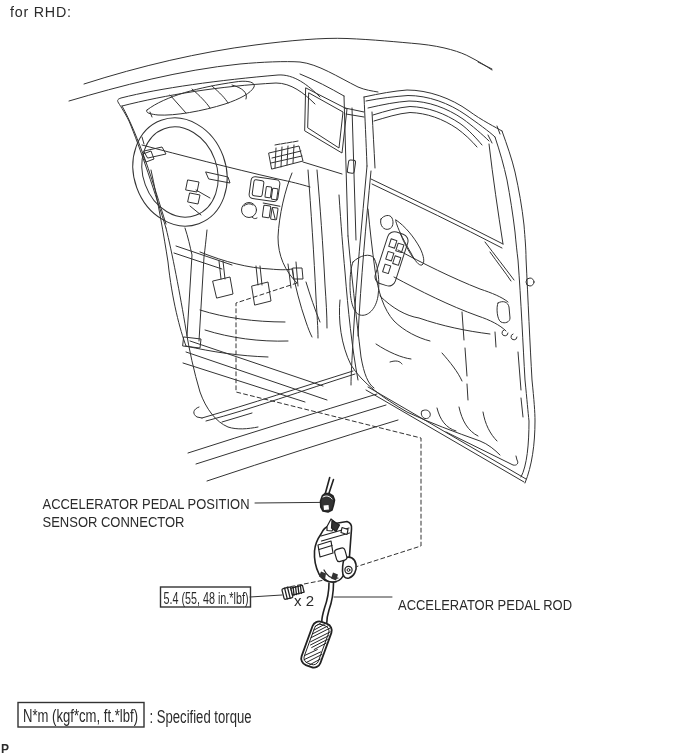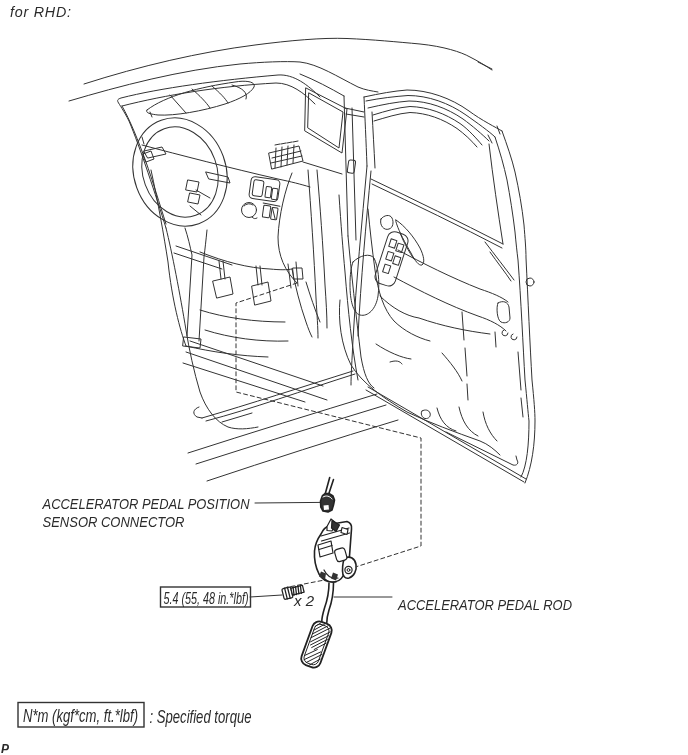--- a/index.html
+++ b/index.html
@@ -1,16 +1,16 @@
 <!DOCTYPE html>
 <html><head>
 <meta charset="utf-8">
 <style>
 html,body{margin:0;padding:0;background:#fff;width:688px;height:755px;overflow:hidden;}
-#stage{position:relative;width:688px;height:643px;font-family:"Liberation Sans",sans-serif;font-style:italic;}
+#stage{position:relative;width:688px;height:643px;font-family:"Liberation Sans",sans-serif;}
 svg{position:absolute;left:0;top:0;}
 .t{fill:#2b2b2b;font-family:"Liberation Sans",sans-serif;}
 </style>
 </head>
 <body>
 <div id="stage">
 <svg width="688" height="755" viewBox="0 0 688 755">
 <g fill="none" stroke="#333333" stroke-width="1" stroke-linecap="round" stroke-linejoin="round">
 
 <path d="M84,84 C 140,66 200,52 255,45 C 290,40.5 322,37.5 347,38.5 C 372,39.5 398,42 420,44 C 444,46.5 461,52 470,57 C 478,61 486,66 492,70"></path>

